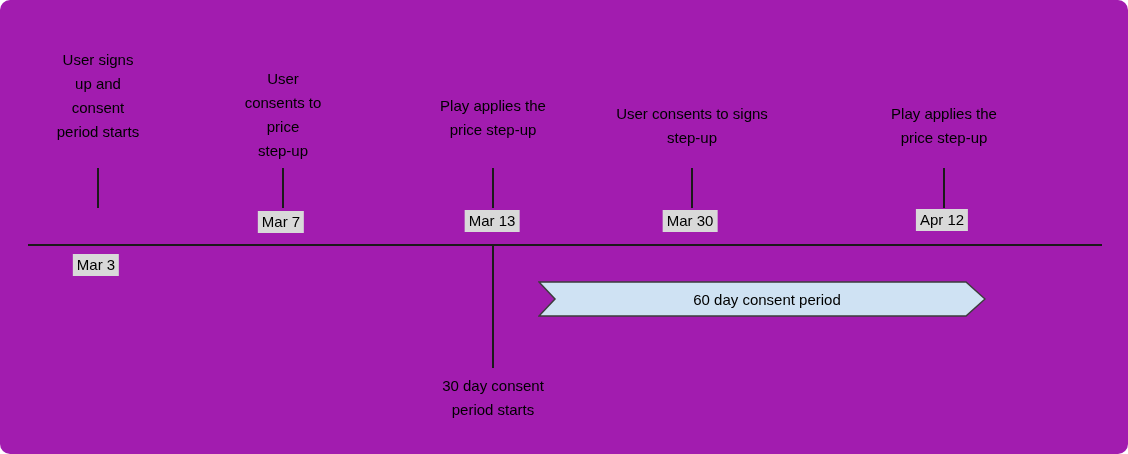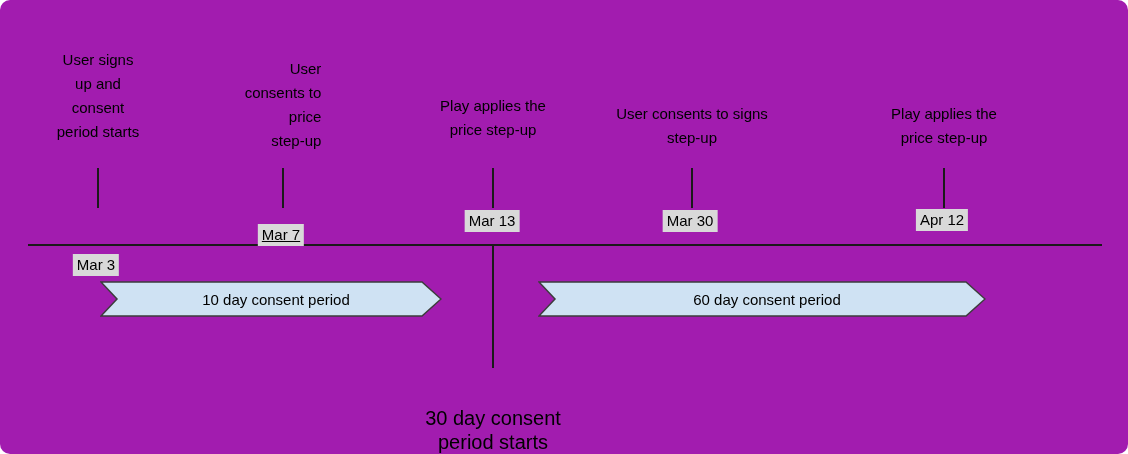--- a/index.html
+++ b/index.html
@@ -67,71 +67,64 @@
     justify-content: center;
     font-size: 15px;
     padding-left: 10px;
   }
 
   .annotation {
     position: absolute;
     transform: translateX(-50%);
     text-align: center;
     white-space: pre-line;
-    font-size: 20px;
+    font-size: 15px;
     line-height: 24px;
-    margin-top: 32px;
   }
 </style>
 </head>
 <body>
 
 <div class="canvas">
 
   <div class="axis"></div>
 
   <div class="event-label" style="left:98px; top:48px;">User signs
 up and
 consent
 period starts</div>
   <div class="tick" style="left:98px; top:168px;"></div>
   <div class="date" style="left:96px; top:210px;margin-top:44px;">Mar 3</div>
 
-  <div class="event-label" style="left:283px; top:57px;text-align:right;">User
+  <div class="event-label" style="left:283px; top:67px;">User
 consents to
 price
 step-up</div>
   <div class="tick" style="left:283px; top:168px;"></div>
-  <div class="date" style="left:281px; top:224px;text-decoration:underline;">Mar 7</div>
+  <div class="date" style="left:281px; top:211px;">Mar 7</div>
 
   <div class="event-label" style="left:493px; top:94px;">Play applies the
 price step-up</div>
   <div class="tick" style="left:493px; top:168px;"></div>
   <div class="date" style="left:492px; top:210px;">Mar 13</div>
 
   <div class="long-tick" style="left:493px; top:246px; height:122px;"></div>
   <div class="annotation" style="left:493px; top:374px;">30 day consent
 period starts</div>
 
   <div class="event-label" style="left:692px; top:102px;">User consents to signs
 step-up</div>
   <div class="tick" style="left:692px; top:168px;"></div>
   <div class="date" style="left:690px; top:210px;">Mar 30</div>
 
   <div class="event-label" style="left:944px; top:102px;">Play applies the
 price step-up</div>
   <div class="tick" style="left:944px; top:168px;"></div>
   <div class="date" style="left:942px; top:209px;">Apr 12</div>
 
-  <div class="arrow" style="left:100px; top:281px; width:342px; height:36px;">
-    <svg width="342" height="36" viewBox="0 0 342 36">
-      <polygon points="1,1 322,1 341,18 322,35 1,35 17,18" fill="#cfe2f3" stroke="#3d3d3d" stroke-width="1.5"></polygon>
-    </svg>
-    <div class="arrow-label">10 day consent period</div>
-  </div>
 
   <div class="arrow" style="left:538px; top:281px; width:448px; height:36px;">
     <svg width="448" height="36" viewBox="0 0 448 36">
       <polygon points="1,1 428,1 447,18 428,35 1,35 17,18" fill="#cfe2f3" stroke="#3d3d3d" stroke-width="1.5"></polygon>
     </svg>
     <div class="arrow-label">60 day consent period</div>
   </div>
 
 </div>
 

